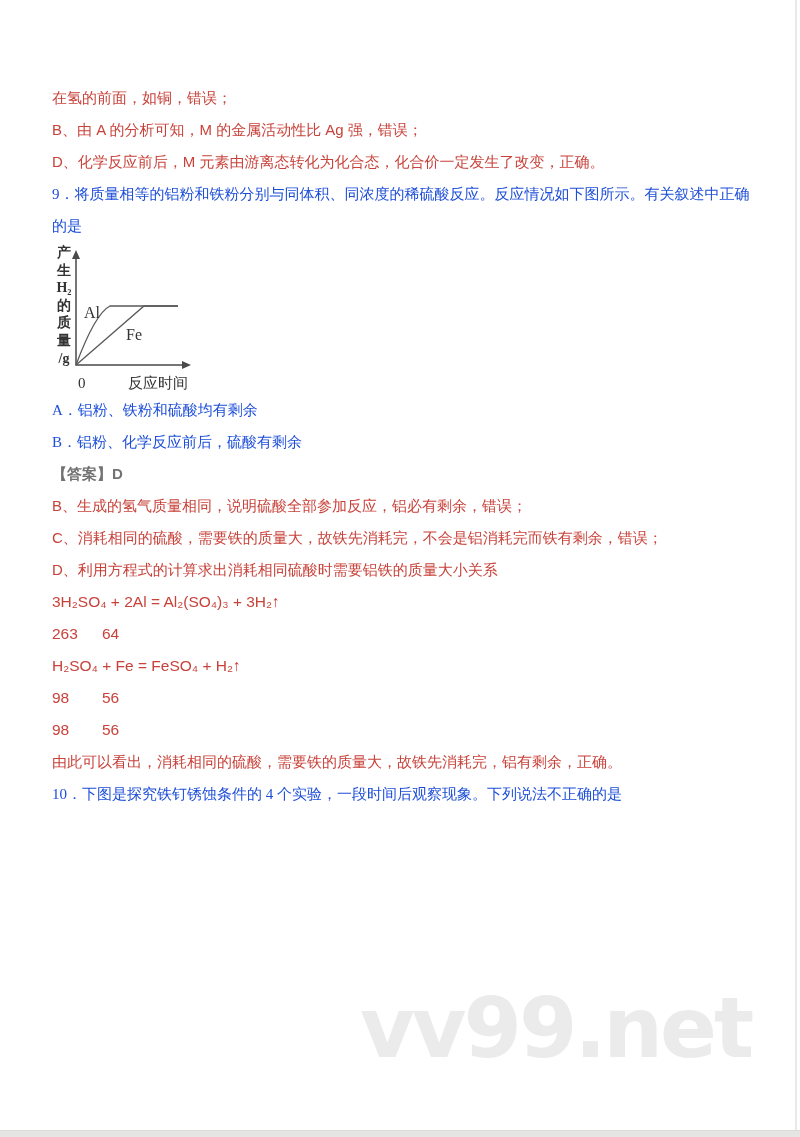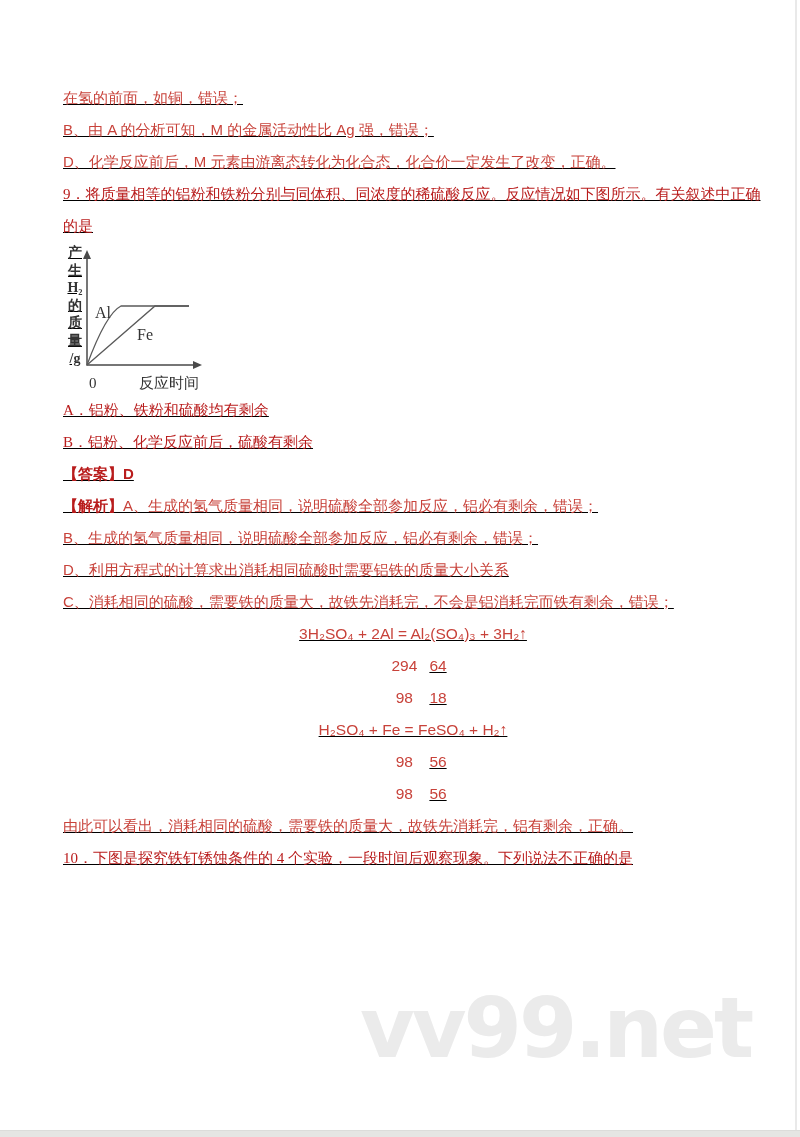--- a/index.html
+++ b/index.html
@@ -4,35 +4,35 @@
 <style>
   html,body{margin:0;padding:0;}
   body{
     width:800px;height:1137px;
     background:#ffffff;
     position:relative;
     overflow:hidden;
     font-family:"Liberation Serif","DejaVu Serif",serif;
   }
   .content{
-    position:absolute;left:63px;top:82px;width:700px;text-decoration:underline;
+    position:absolute;left:52px;top:82px;width:700px;
   }
   .line{
     height:32px;line-height:32px;
-    font-size:15px;color:#b91c1c;
+    font-size:15px;color:#1d4ed8;
     white-space:nowrap;
   }
   .red{
     color:#c8423a;
     font-family:"Liberation Sans","DejaVu Sans",sans-serif;
   }
   .bold-red{
-    color:#b91c1c;font-weight:bold;
+    color:#737373;font-weight:bold;
   }
-  .eq{font-size:15.5px;text-align:center;}
+  .eq{font-size:15.5px;}
   .numrow .col-a{display:inline-block;width:50px;}
   
   .chart-row{display:flex;height:152px;align-items:flex-start;}
   .ylabel{width:24px;padding-top:2px;flex:none;}
   .ylabel div{
     font-size:14px;line-height:17.6px;color:#333;
     text-align:center;font-weight:bold;
   }
   .chart-svg{flex:none;margin-left:-6px;}
   .chart-svg text{
@@ -96,33 +96,27 @@
       <text x="8" y="146">0</text>
       <text x="58" y="146">反应时间</text>
     </svg>
   </div>
 
   <div class="line">A．铝粉、铁粉和硫酸均有剩余</div>
   <div class="line">B．铝粉、化学反应前后，硫酸有剩余</div>
 
   <div class="line red bold-red">【答案】D</div>
 
-  <div class="line red">
-    <span class="bold-red">【解析】</span><span>A、生成的氢气质量相同，说明硫酸全部参加反应，铝必有剩余，错误；</span>
-  </div>
   <div class="line red">B、生成的氢气质量相同，说明硫酸全部参加反应，铝必有剩余，错误；</div>
+  <div class="line red">C、消耗相同的硫酸，需要铁的质量大，故铁先消耗完，不会是铝消耗完而铁有剩余，错误；</div>
   <div class="line red">D、利用方程式的计算求出消耗相同硫酸时需要铝铁的质量大小关系</div>
-  <div class="line red">C、消耗相同的硫酸，需要铁的质量大，故铁先消耗完，不会是铝消耗完而铁有剩余，错误；</div>
 
   <div class="line red eq">3H₂SO₄ + 2Al = Al₂(SO₄)₃ + 3H₂↑</div>
   <div class="line red eq numrow">
-    <span class="col-a">294</span><span>64</span>
-  </div>
-  <div class="line red eq numrow">
-    <span class="col-a">98</span><span>18</span>
+    <span class="col-a">263</span><span>64</span>
   </div>
   <div class="line red eq">H₂SO₄ + Fe = FeSO₄ + H₂↑</div>
   <div class="line red eq numrow">
     <span class="col-a">98</span><span>56</span>
   </div>
   <div class="line red eq numrow">
     <span class="col-a">98</span><span>56</span>
   </div>
 
   <div class="line red">由此可以看出，消耗相同的硫酸，需要铁的质量大，故铁先消耗完，铝有剩余，正确。</div>

